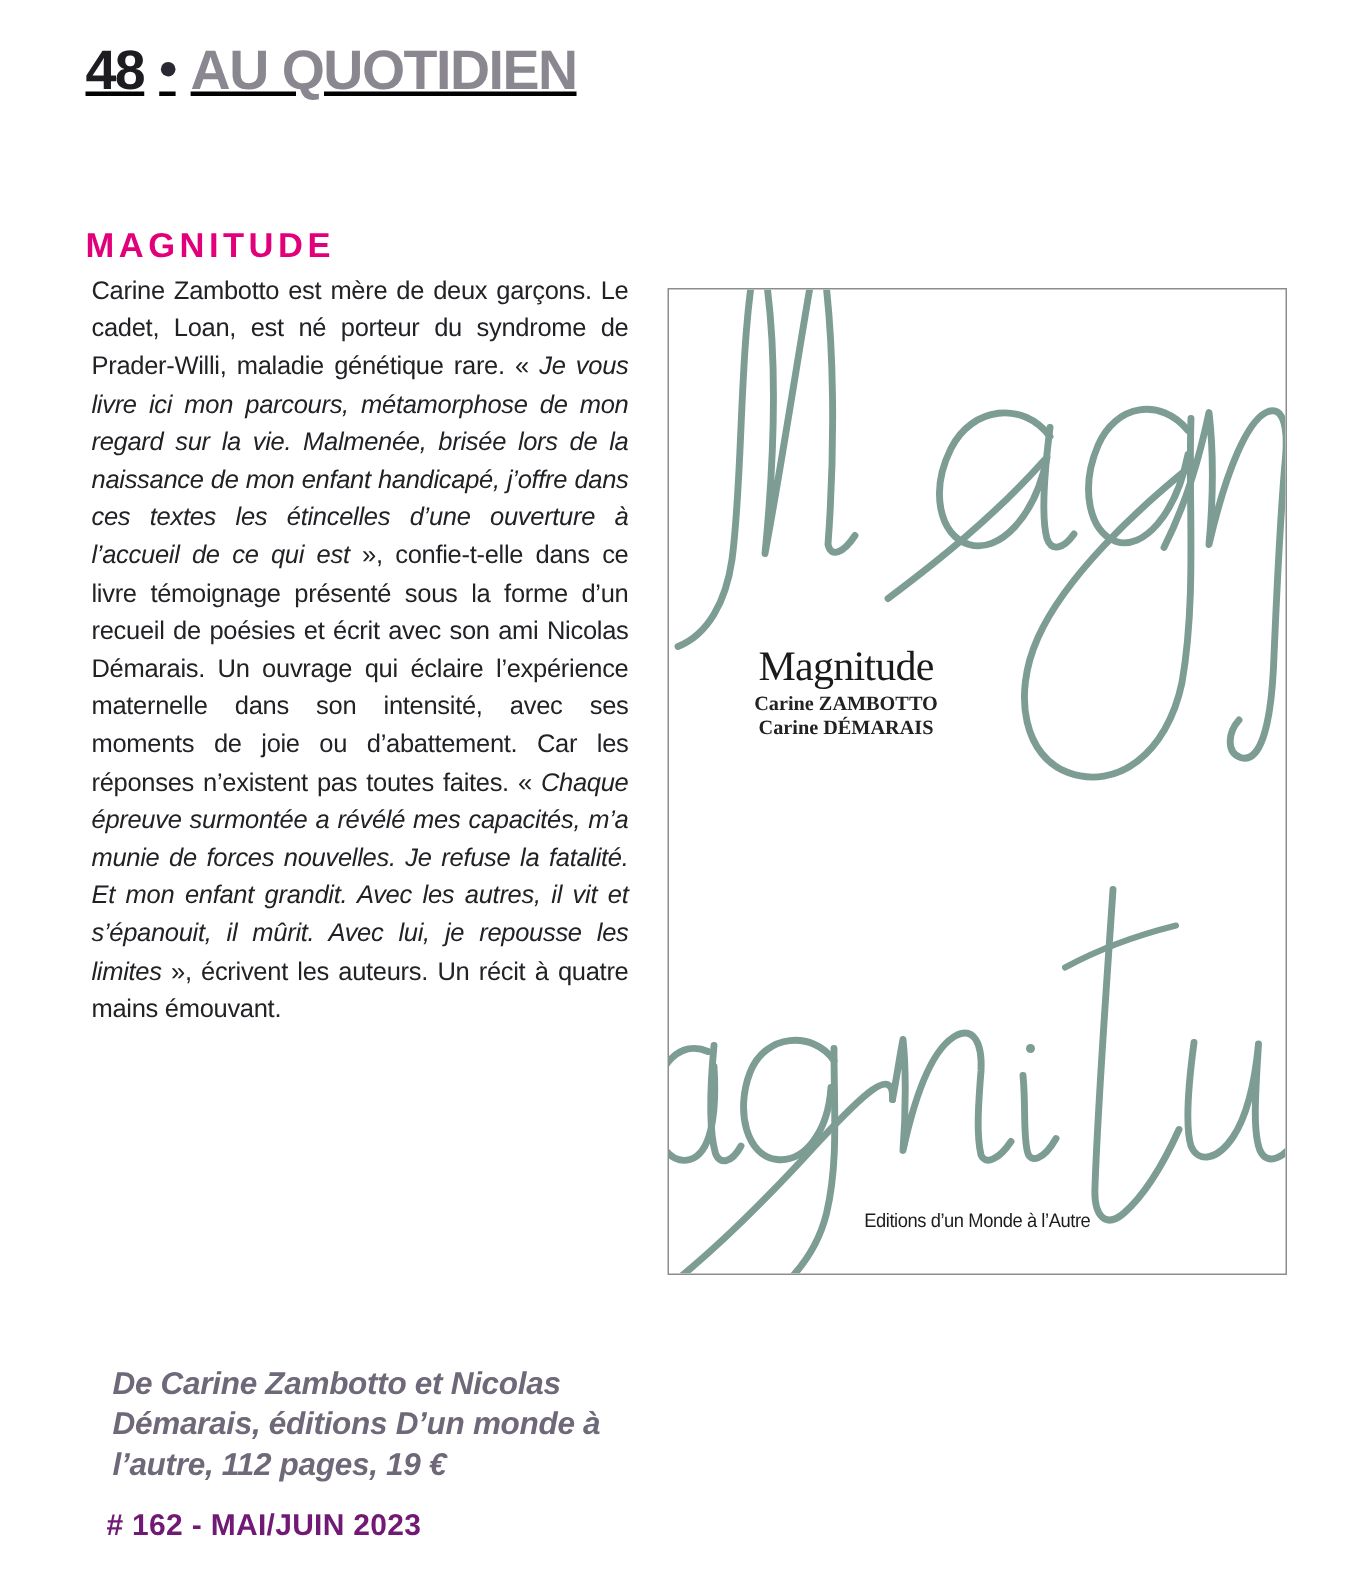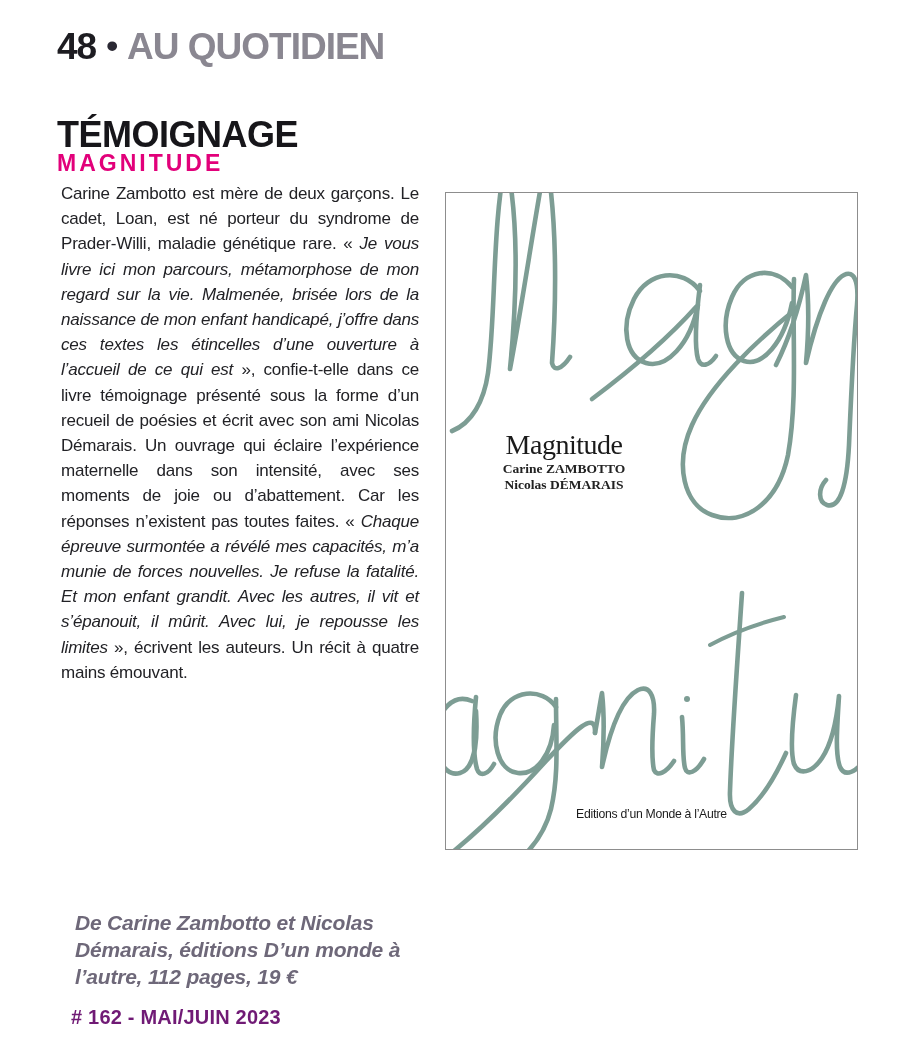--- a/index.html
+++ b/index.html
@@ -11,20 +11,21 @@
     overflow:hidden;
     -webkit-font-smoothing:antialiased;
   }
   .page{position:absolute;inset:0;}
 
   
   .hdr{
     position:absolute;left:57px;top:26px;
     font-weight:700;font-size:37px;letter-spacing:-1px;
     white-space:nowrap;
+    text-decoration:underline;
   }
   .hdr .pgnum{color:#1d1c21;}
   .hdr .bullet{color:#2a2833;margin:0 10px;font-size:34px;vertical-align:2px;}
   .hdr .section{color:#8a8791;}
 
   
   .kicker{
     position:absolute;left:57px;top:114px;margin:0;
     font-size:36px;font-weight:700;color:#17161a;
     letter-spacing:-0.5px;
@@ -86,21 +87,20 @@
 </style>
 </head>
 <body>
 
 <div class="page">
 
   <header class="hdr">
     <span class="pgnum">48</span><span class="bullet">•</span><span class="section">AU QUOTIDIEN</span>
   </header>
 
-  <h1 class="kicker">TÉMOIGNAGE</h1>
   <h2 class="title">MAGNITUDE</h2>
 
   <p class="bodytext"><span>Carine Zambotto est mère de deux garçons. Le cadet, Loan, est né porteur du syndrome de Prader-Willi, maladie génétique rare. « </span><em>Je vous livre ici mon parcours, métamorphose de mon regard sur la vie. Malmenée, brisée lors de la naissance de mon enfant handicapé, j’offre dans ces textes les étincelles d’une ouverture à l’accueil de ce qui est</em><span> », confie-t-elle dans ce livre témoignage présenté sous la forme d’un recueil de poésies et écrit avec son ami Nicolas Démarais. Un ouvrage qui éclaire l’expérience maternelle dans son intensité, avec ses moments de joie ou d’abattement. Car les réponses n’existent pas toutes faites. « </span><em>Chaque épreuve surmontée a révélé mes capacités, m’a munie de forces nouvelles. Je refuse la fatalité. Et mon enfant grandit. Avec les autres, il vit et s’épanouit, il mûrit. Avec lui, je repousse les limites</em><span> », écrivent les auteurs. Un récit à quatre mains émouvant.</span></p>
 
   <p class="credit">De Carine Zambotto et Nicolas Démarais, éditions D’un monde à l’autre, 112 pages, 19 €</p>
 
   <figure class="cover">
     <svg width="411" height="656" viewBox="0 0 411 656" fill="none" stroke="#7d9d94" stroke-width="4.6" stroke-linecap="round" stroke-linejoin="round">
 
       <g aria-label="Magn">
@@ -125,21 +125,21 @@
         <path d="M 296,400 C 292,460 286,540 284,598 C 283,618 291,626 303,616 C 318,603 330,582 340,560"></path>
         <path d="M 264,452 C 288,439 314,430 338,424" stroke-width="4"></path>
         <path d="M 350,502 C 346,532 344,558 348,571 C 353,583 366,580 376,565 C 386,550 391,524 393,503 C 391,536 389,561 394,574 C 399,585 411,579 420,564"></path>
       </g>
     </svg>
 
     <div class="cover-title-block">
       <div class="cover-title">Magnitude</div>
       <div class="cover-authors">
         <div>Carine ZAMBOTTO</div>
-        <div>Nicolas DÉMARAIS</div>
+        <div>Carine DÉMARAIS</div>
       </div>
     </div>
 
     <div class="publisher">Editions d’un Monde à l’Autre</div>
   </figure>
 
   <footer class="footer"># 162 - MAI/JUIN 2023</footer>
 
 </div>
 

